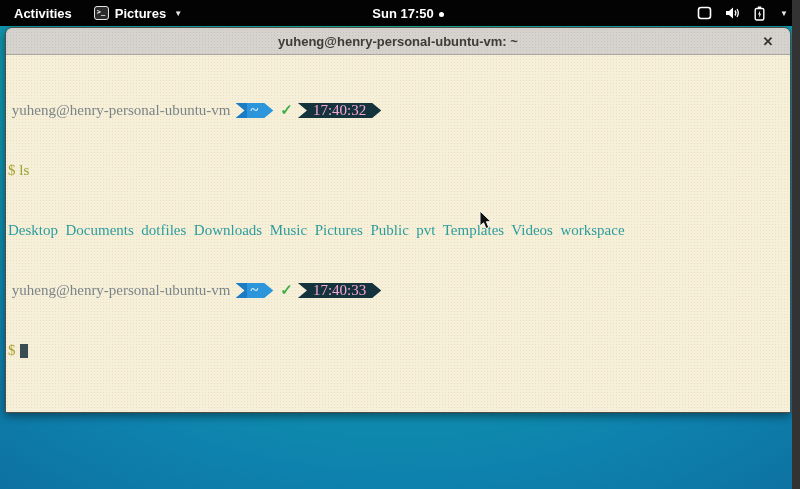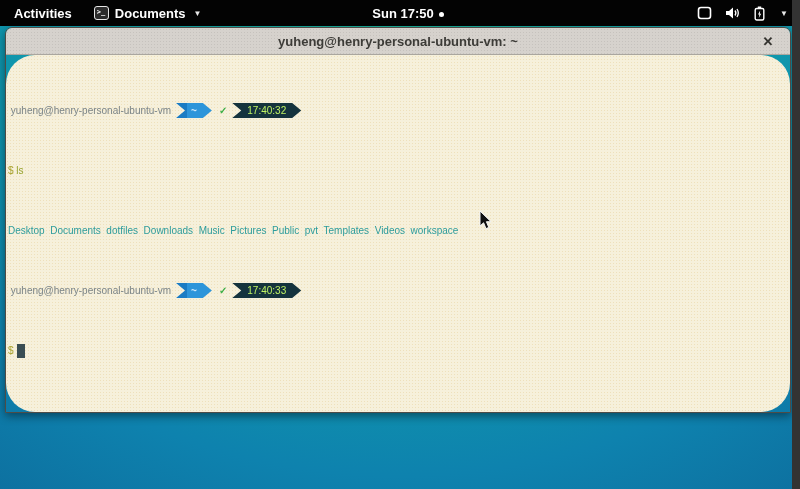--- a/index.html
+++ b/index.html
@@ -54,38 +54,38 @@
   .close-btn {
     position:absolute; right:12px; top:0; height:27px; width:20px;
     display:flex; align-items:center; justify-content:center;
     color:#34332f; font-size:13px; cursor:default;
   }
   .term {
     flex:1;
     background-color:#f6f0db;
     background-image:radial-gradient(#eee0bb 0.7px, transparent 0.8px);
     background-size:3px 3px;
-    font-family:Liberation Sans, sans-serif;
-    font-size:10px; line-height:15px;
+    font-family:Liberation Serif, serif;
+    font-size:15px; line-height:15px;
     padding:3px 0 0 2px;
-    white-space:pre; overflow:hidden;border-radius:29px;
+    white-space:pre; overflow:hidden;
   }
   .tline { height:15px; display:flex; align-items:center; }
   .user-txt { color:#7b8487; }
   .badge {
     display:inline-flex; align-items:center; justify-content:center;
     height:15px; margin-left:5px;
     clip-path:polygon(0 0, calc(100% - 9px) 0, 100% 50%, calc(100% - 9px) 100%, 0 100%, 9px 50%);
   }
   .badge-cwd {
     background:linear-gradient(90deg, #1b7cc4 0 11px, #2d95da 11px);
     color:#cfe9fb; padding:0 15px; font-weight:700;
   }
   .badge-time {
-    background:#15333d; color:#bef264; padding:0 15px;
+    background:#15333d; color:#f9a8d4; padding:0 15px;
   }
   .check { color:#3cae44; font-weight:700; margin-left:7px; }
   .prompt-sym { color:#a8a12d; }
   .cmd-txt { color:#97a32f; }
   .dirs { color:#2d9c9c; }
   .block-cursor {
     display:inline-block; width:8px; height:14px; background:#3a4d53;
     vertical-align:middle; margin-left:1px;
   }
 
@@ -95,21 +95,21 @@
 </head>
 <body>
 
 <div class="screen">
 
   <div class="topbar">
     <div class="topbar-left">
       <span class="activities">Activities</span>
       <span class="app-menu">
         <span class="term-app-icon">&gt;_</span>
-        <span>Documents</span>
+        <span>Pictures</span>
         <span class="chev">▼</span>
       </span>
     </div>
     <div class="topbar-center">
       <span>
         <span>Sun 17:50</span><span class="notif-dot"></span>
       </span>
     </div>
     <div class="topbar-right">
       <svg class="tray-svg" width="15" height="14" viewBox="0 0 15 14">

